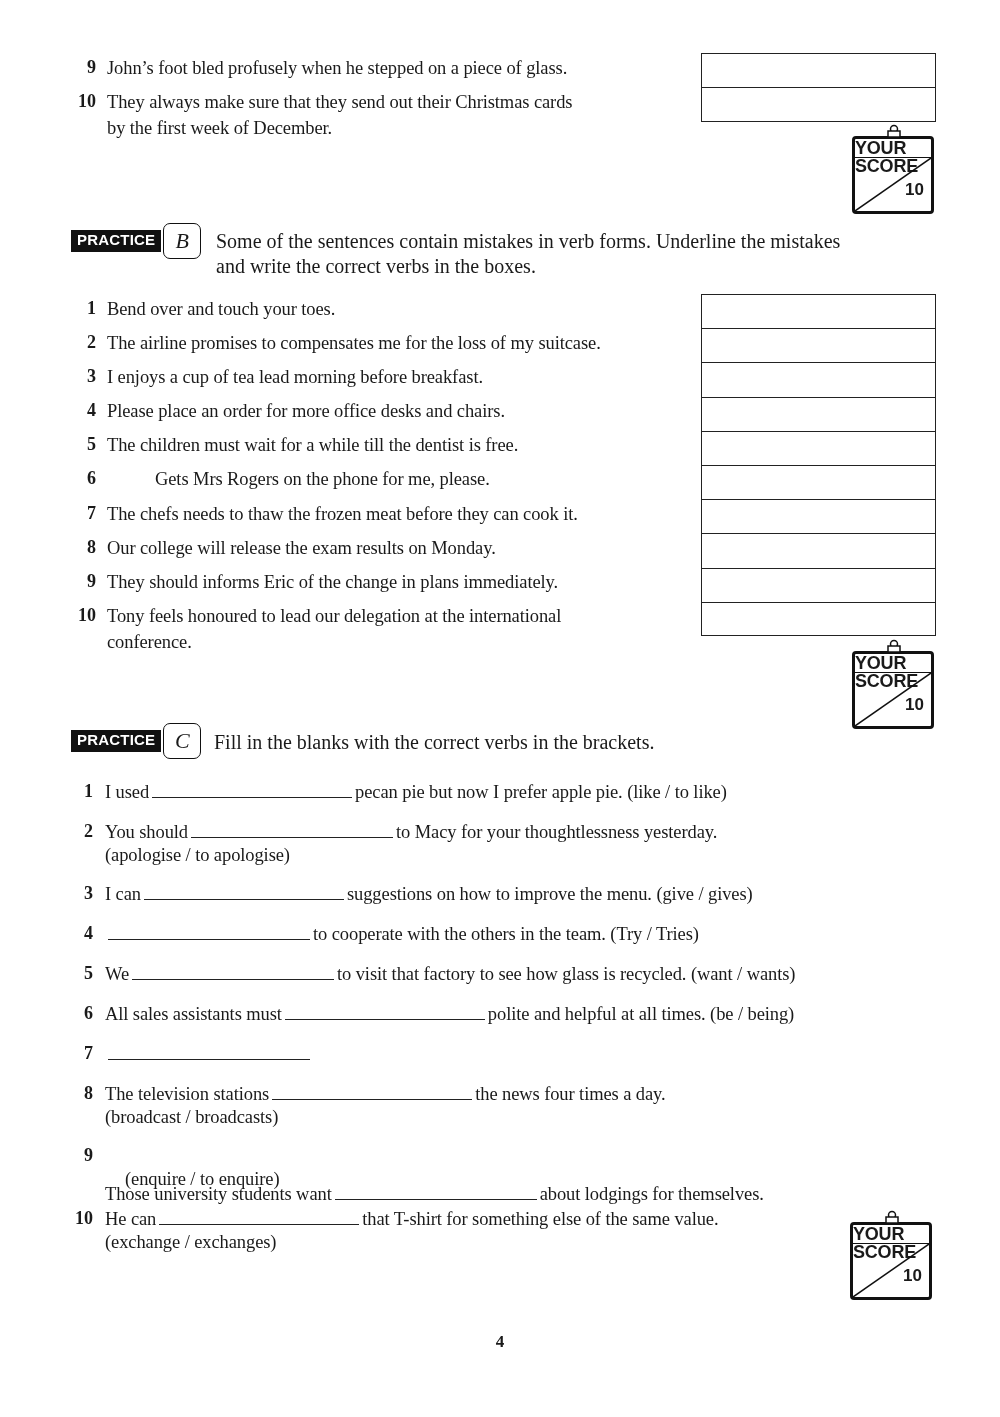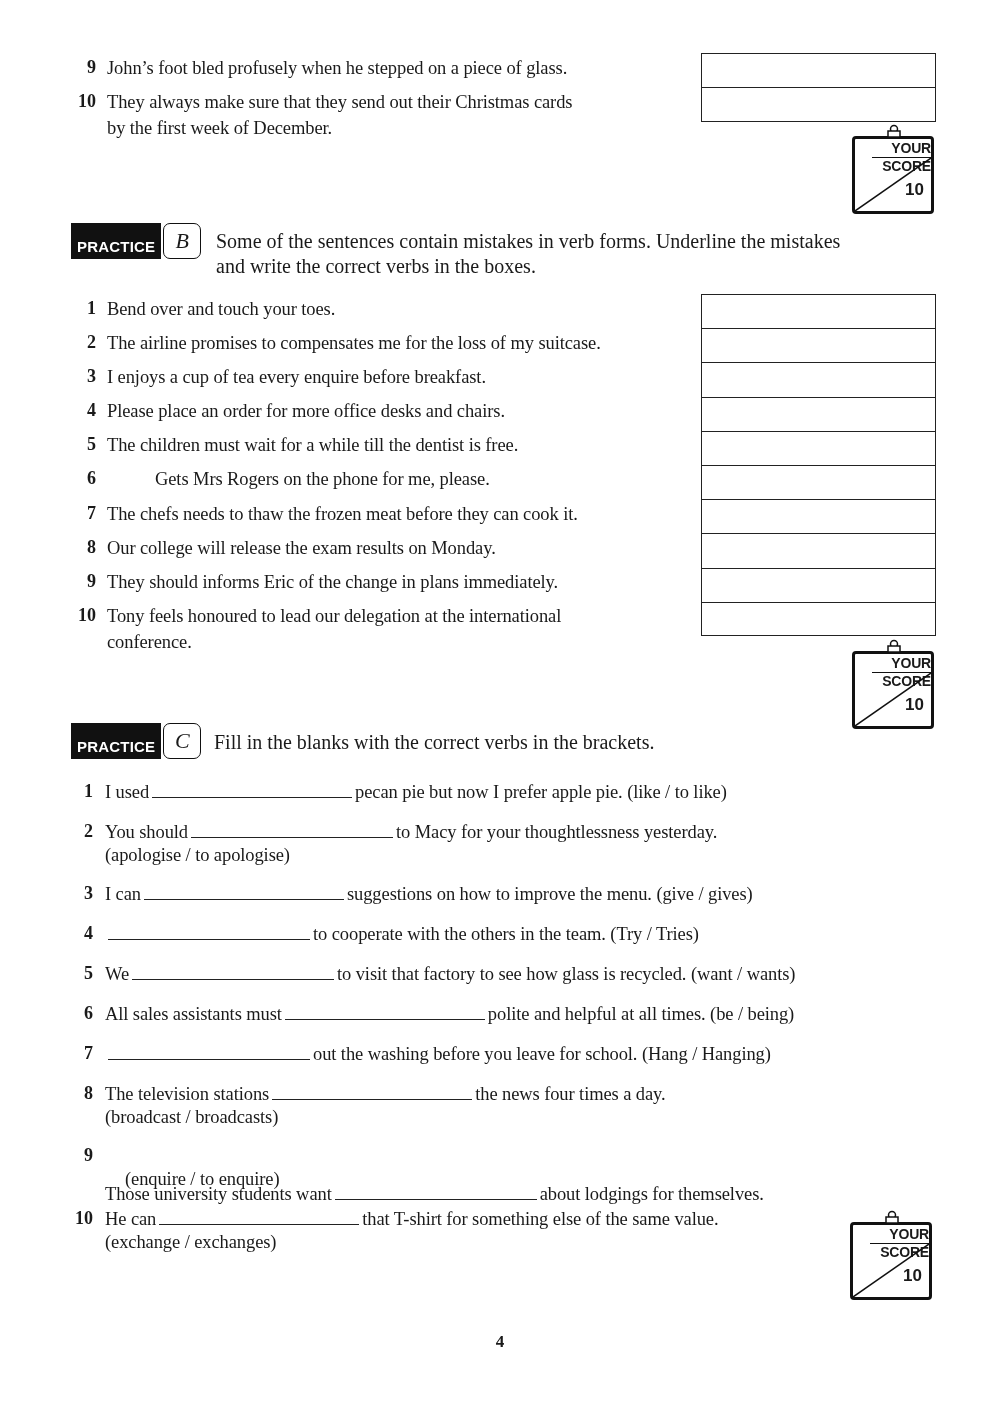--- a/index.html
+++ b/index.html
@@ -21,21 +21,21 @@
   .answer-cell {
     border-bottom: 1.5px solid #222; height: 34.2px; box-sizing: border-box;
   }
   .answer-cell:last-child { border-bottom: none; }
   .practice-label {
     position: absolute; display: flex; align-items: center;
   }
   .practice-tag {
     background: #111; color: #fff; font-family: "Liberation Sans", "DejaVu Sans", sans-serif;
     font-weight: bold; font-size: 15px; letter-spacing: 0.2px;
-    padding: 15px 6px 3px 6px; height: 18px; line-height: 18px;
+    padding: 1px 6px 3px 6px; height: 18px; line-height: 18px;
   }
   .practice-letter {
     border: 1.5px solid #111; border-radius: 7px; width: 36px; height: 34px;
     margin-left: 2px; display: flex; align-items: center; justify-content: center;
     font-style: italic; font-size: 22px; font-family: "Liberation Serif", serif;
     background: #fff;
   }
   .instr { position: absolute; font-size: 20px; line-height: 25px; text-align: right; }
   .blank {
     display: inline-block; border-bottom: 1.2px solid #222; height: 16px; vertical-align: baseline;
@@ -45,24 +45,24 @@
     position: absolute; width: 82px; height: 78px;
   }
   .score-clip {
     position: absolute; left: 34px; top: -12px; width: 16px; height: 14px;
   }
   .score-frame {
     position: absolute; left: 0; top: 0; width: 82px; height: 78px;
     border: 3px solid #111; border-radius: 4px; box-sizing: border-box; background:#fff;
   }
   .score-title {
-    position: absolute; left: 20px; top: 3px; right: 3px; height: 18px;
+    position: absolute; left: 3px; top: 3px; right: 3px; height: 18px;
     border-bottom: 1.5px solid #111;
     font-family: "Liberation Sans", "DejaVu Sans", sans-serif; font-weight: bold;
-    font-size: 14px; line-height: 18px; text-align: right; letter-spacing: -0.2px;
+    font-size: 18px; line-height: 18px; text-align: left; letter-spacing: -0.2px;
   }
   .score-diag { position: absolute; left: 3px; top: 22px; width: 76px; height: 53px; }
   .score-max {
     position: absolute; right: 10px; bottom: 14px;
     font-family: "Liberation Sans", "DejaVu Sans", sans-serif; font-weight: bold; font-size: 17px;
   }
   .page-num { position: absolute; left: 0; width: 1000px; text-align: center; top: 1332px; font-weight: bold; font-size: 17px; }
 </style>
 </head>
 <body>
@@ -101,21 +101,21 @@
   </div>
   <div class="instr" style="left:216px;top:229px;">Some of the sentences contain mistakes in verb forms. Underline the mistakes</div>
   <div class="instr" style="left:216px;top:254px;">and write the correct verbs in the boxes.</div>
 
   <div id="b-items">
       <div class="num" style="left: 66px; top: 298px;">1</div>
       <div class="txt" style="left: 107px; top: 296px;">Bend over and touch your toes.</div>
       <div class="num" style="left: 66px; top: 332px;">2</div>
       <div class="txt" style="left: 107px; top: 330px;">The airline promises to compensates me for the loss of my suitcase.</div>
       <div class="num" style="left: 66px; top: 366px;">3</div>
-      <div class="txt" style="left: 107px; top: 364px;">I enjoys a cup of tea every enquire before breakfast.</div>
+      <div class="txt" style="left: 107px; top: 364px;">I enjoys a cup of tea lead morning before breakfast.</div>
       <div class="num" style="left: 66px; top: 400px;">4</div>
       <div class="txt" style="left: 107px; top: 398px;">Please place an order for more office desks and chairs.</div>
       <div class="num" style="left: 66px; top: 434px;">5</div>
       <div class="txt" style="left: 107px; top: 432px;">The children must wait for a while till the dentist is free.</div>
       <div class="num" style="left: 66px; top: 468px;">6</div>
       <div class="txt" style="left: 107px; top: 466px; margin-left: 48px;">Gets Mrs Rogers on the phone for me, please.</div>
       <div class="num" style="left: 66px; top: 503px;">7</div>
       <div class="txt" style="left: 107px; top: 501px;">The chefs needs to thaw the frozen meat before they can cook it.</div>
       <div class="num" style="left: 66px; top: 537px;">8</div>
       <div class="txt" style="left: 107px; top: 535px;">Our college will release the exam results on Monday.</div>
@@ -169,21 +169,21 @@
       <div class="txt" style="left: 105px; top: 842px;">(apologise / to apologise)</div>
       <div class="num" style="left: 63px; top: 883px;">3</div>
       <div class="txt" style="left: 105px; top: 881px; white-space: nowrap;"><span>I can</span><span class="blank" style="width: 200px;"></span><span>suggestions on how to improve the menu. (give / gives)</span></div>
       <div class="num" style="left: 63px; top: 923px;">4</div>
       <div class="txt" style="left: 105px; top: 921px; white-space: nowrap;"><span></span><span class="blank" style="width: 202px;"></span><span>to cooperate with the others in the team. (Try / Tries)</span></div>
       <div class="num" style="left: 63px; top: 963px;">5</div>
       <div class="txt" style="left: 105px; top: 961px; white-space: nowrap; text-align: right;"><span>We</span><span class="blank" style="width: 202px;"></span><span>to visit that factory to see how glass is recycled. (want / wants)</span></div>
       <div class="num" style="left: 63px; top: 1003px;">6</div>
       <div class="txt" style="left: 105px; top: 1001px; white-space: nowrap;"><span>All sales assistants must</span><span class="blank" style="width: 200px;"></span><span>polite and helpful at all times. (be / being)</span></div>
       <div class="num" style="left: 63px; top: 1043px;">7</div>
-      <div class="txt" style="left: 105px; top: 1041px; white-space: nowrap;"><span></span><span class="blank" style="width: 202px;"></span><span>out the washing before you leave for school. (Hang / Hanging)</span></div>
+      <div class="txt" style="left: 105px; top: 1041px; white-space: nowrap;"><span></span><span class="blank" style="width: 202px;"></span></div>
       <div class="num" style="left: 63px; top: 1083px;">8</div>
       <div class="txt" style="left: 105px; top: 1081px; white-space: nowrap;"><span>The television stations</span><span class="blank" style="width: 200px;"></span><span>the news four times a day.</span></div>
       <div class="txt" style="left: 105px; top: 1104px;">(broadcast / broadcasts)</div>
       <div class="num" style="left: 63px; top: 1145px;">9</div>
       <div class="txt" style="left: 105px; top: 1143px; white-space: nowrap; margin-top: 38px;"><span>Those university students want</span><span class="blank" style="width: 202px;"></span><span>about lodgings for themselves.</span></div>
       <div class="txt" style="left: 105px; top: 1166px; margin-left: 20px;">(enquire / to enquire)</div>
       <div class="num" style="left: 63px; top: 1208px;">10</div>
       <div class="txt" style="left: 105px; top: 1206px; white-space: nowrap; text-align: right;"><span>He can</span><span class="blank" style="width: 200px;"></span><span>that T-shirt for something else of the same value.</span></div>
       <div class="txt" style="left: 105px; top: 1229px;">(exchange / exchanges)</div>
     </div>

